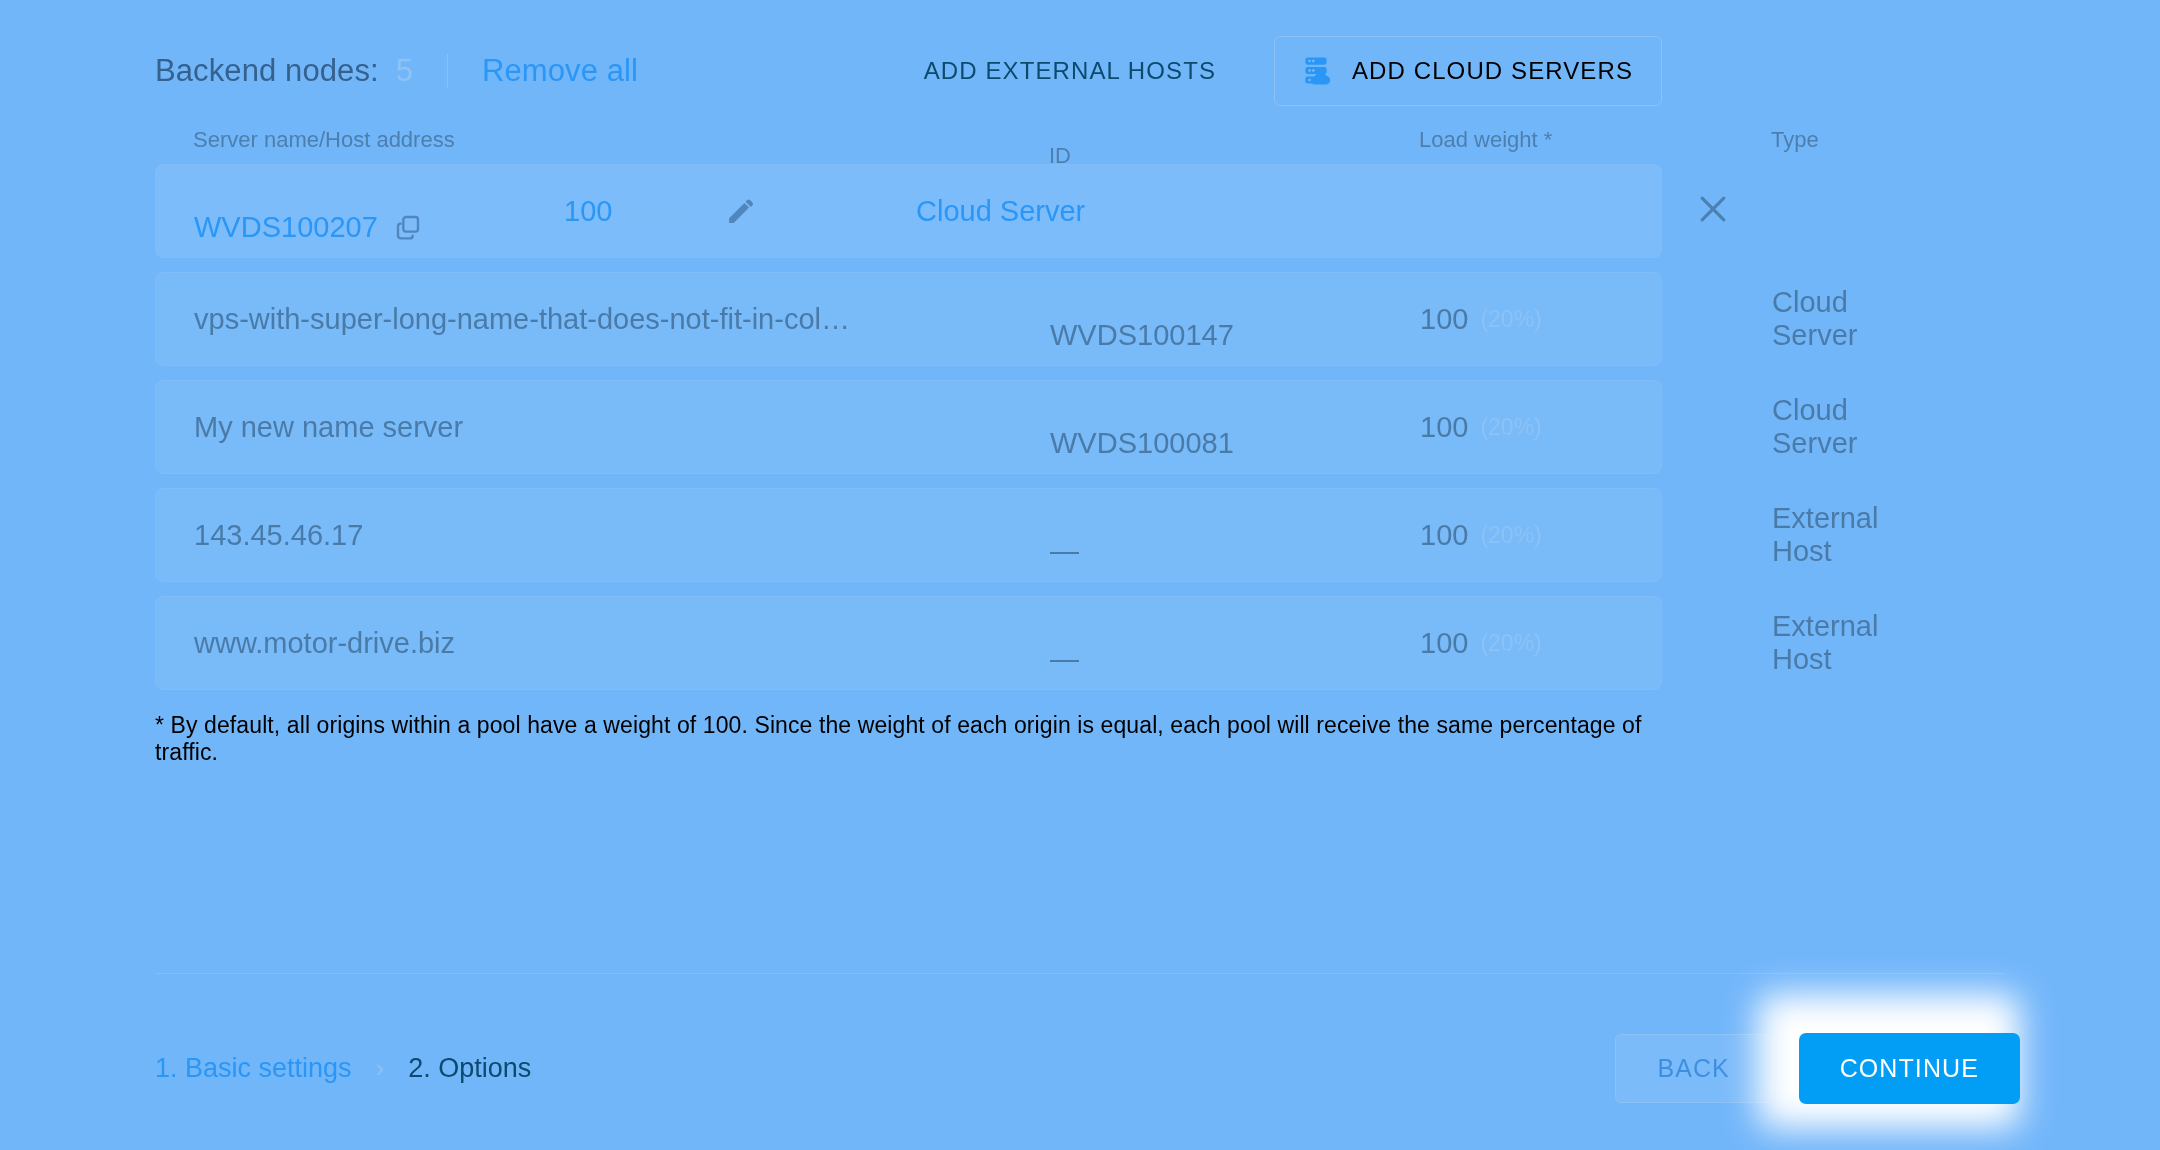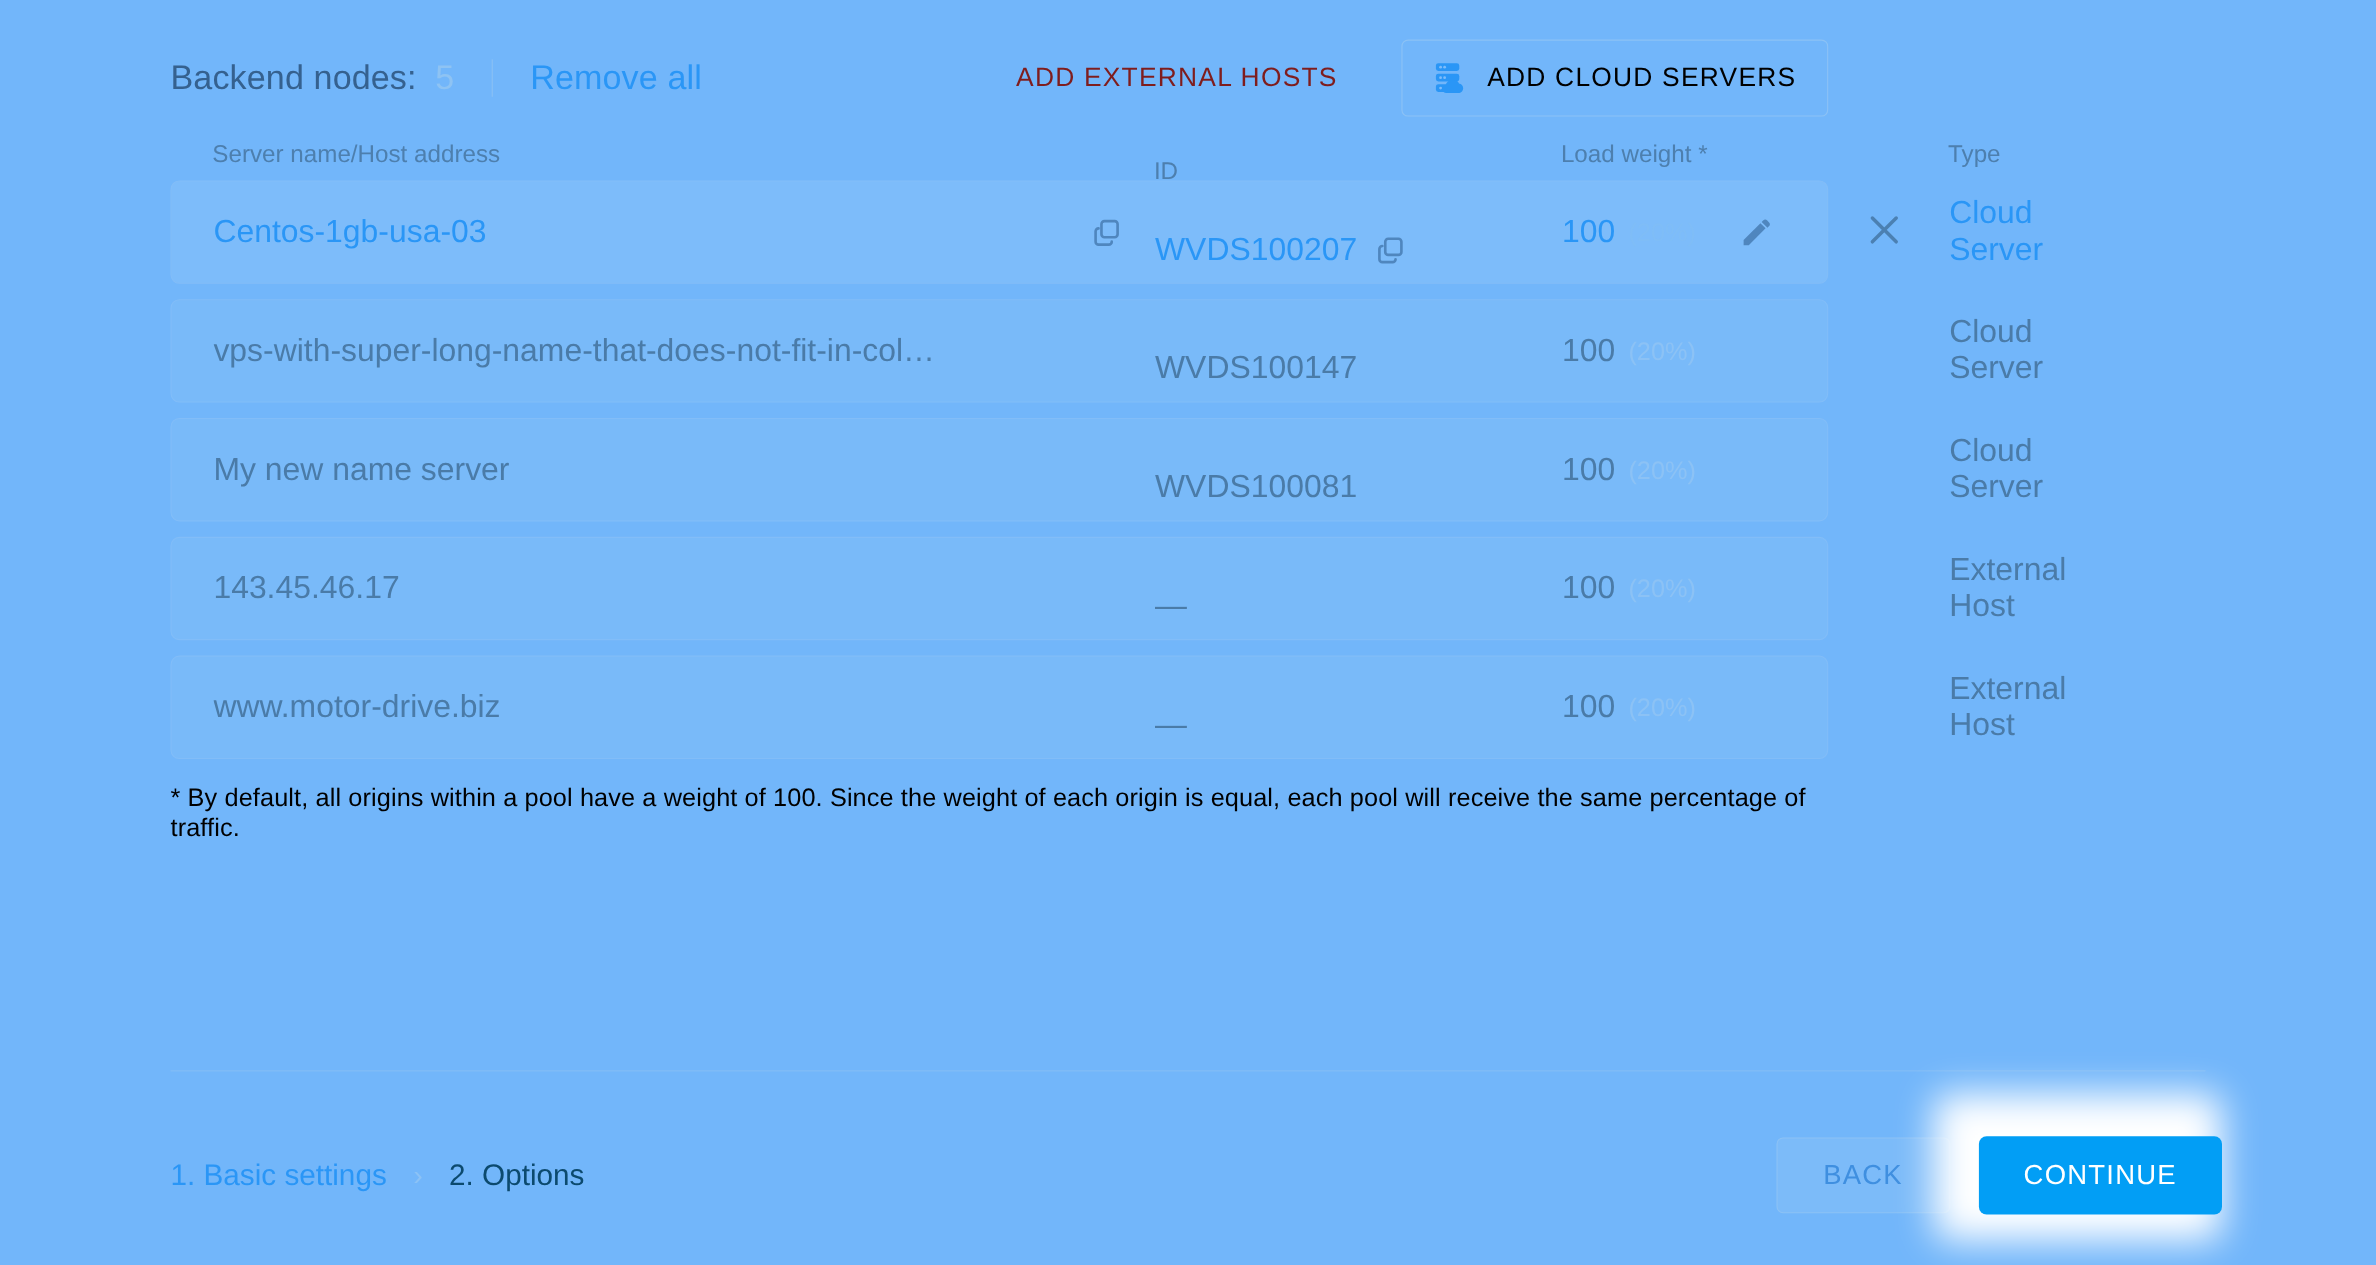--- a/index.html
+++ b/index.html
@@ -54,21 +54,21 @@
     font-size: 31px;
     color: #2a96f6;
     cursor: pointer;
     letter-spacing: .1px;
   }
   .hdr-spacer { flex: 1 1 auto; }
 
   .btn-text {
     font-size: 24px;
     letter-spacing: 1.1px;
-    color: #7f1d1d;
+    color: #0c4a6e;
     font-weight: 500;
     cursor: pointer;
     padding: 14px 18px;
     white-space: nowrap;
   }
   .btn-outline {
     display: flex;
     align-items: center;
     gap: 19px;
     font-size: 24px;
@@ -279,29 +279,20 @@
   <div class="tbl">
 
     <div class="tbl-head">
       <div class="th col-name">Server name/Host address</div>
       <div class="th col-id">ID</div>
       <div class="th col-load">Load weight *</div>
       <div class="th col-type">Type</div>
     </div>
 
     <div class="row selected">
-      <div class="cell col-name">
-        <span class="name-txt">Centos-1gb-usa-03</span>
-        <span class="icon-btn copy-name-icon">
-          <svg width="32" height="32" viewBox="0 0 24 24" fill="none" stroke="#4f86be" stroke-width="1.8" stroke-linecap="round" stroke-linejoin="round">
-            <rect x="8.5" y="4.5" width="11" height="11" rx="2"></rect>
-            <path d="M15.5 18.5a2 2 0 0 1-2 2h-7a2 2 0 0 1-2-2v-7a2 2 0 0 1 2-2"></path>
-          </svg>
-        </span>
-      </div>
       <div class="cell col-id">
         <span>WVDS100207</span>
         <span class="icon-btn">
           <svg width="32" height="32" viewBox="0 0 24 24" fill="none" stroke="#4f86be" stroke-width="1.8" stroke-linecap="round" stroke-linejoin="round">
             <rect x="8.5" y="4.5" width="11" height="11" rx="2"></rect>
             <path d="M15.5 18.5a2 2 0 0 1-2 2h-7a2 2 0 0 1-2-2v-7a2 2 0 0 1 2-2"></path>
           </svg>
         </span>
       </div>
       <div class="cell col-load">

